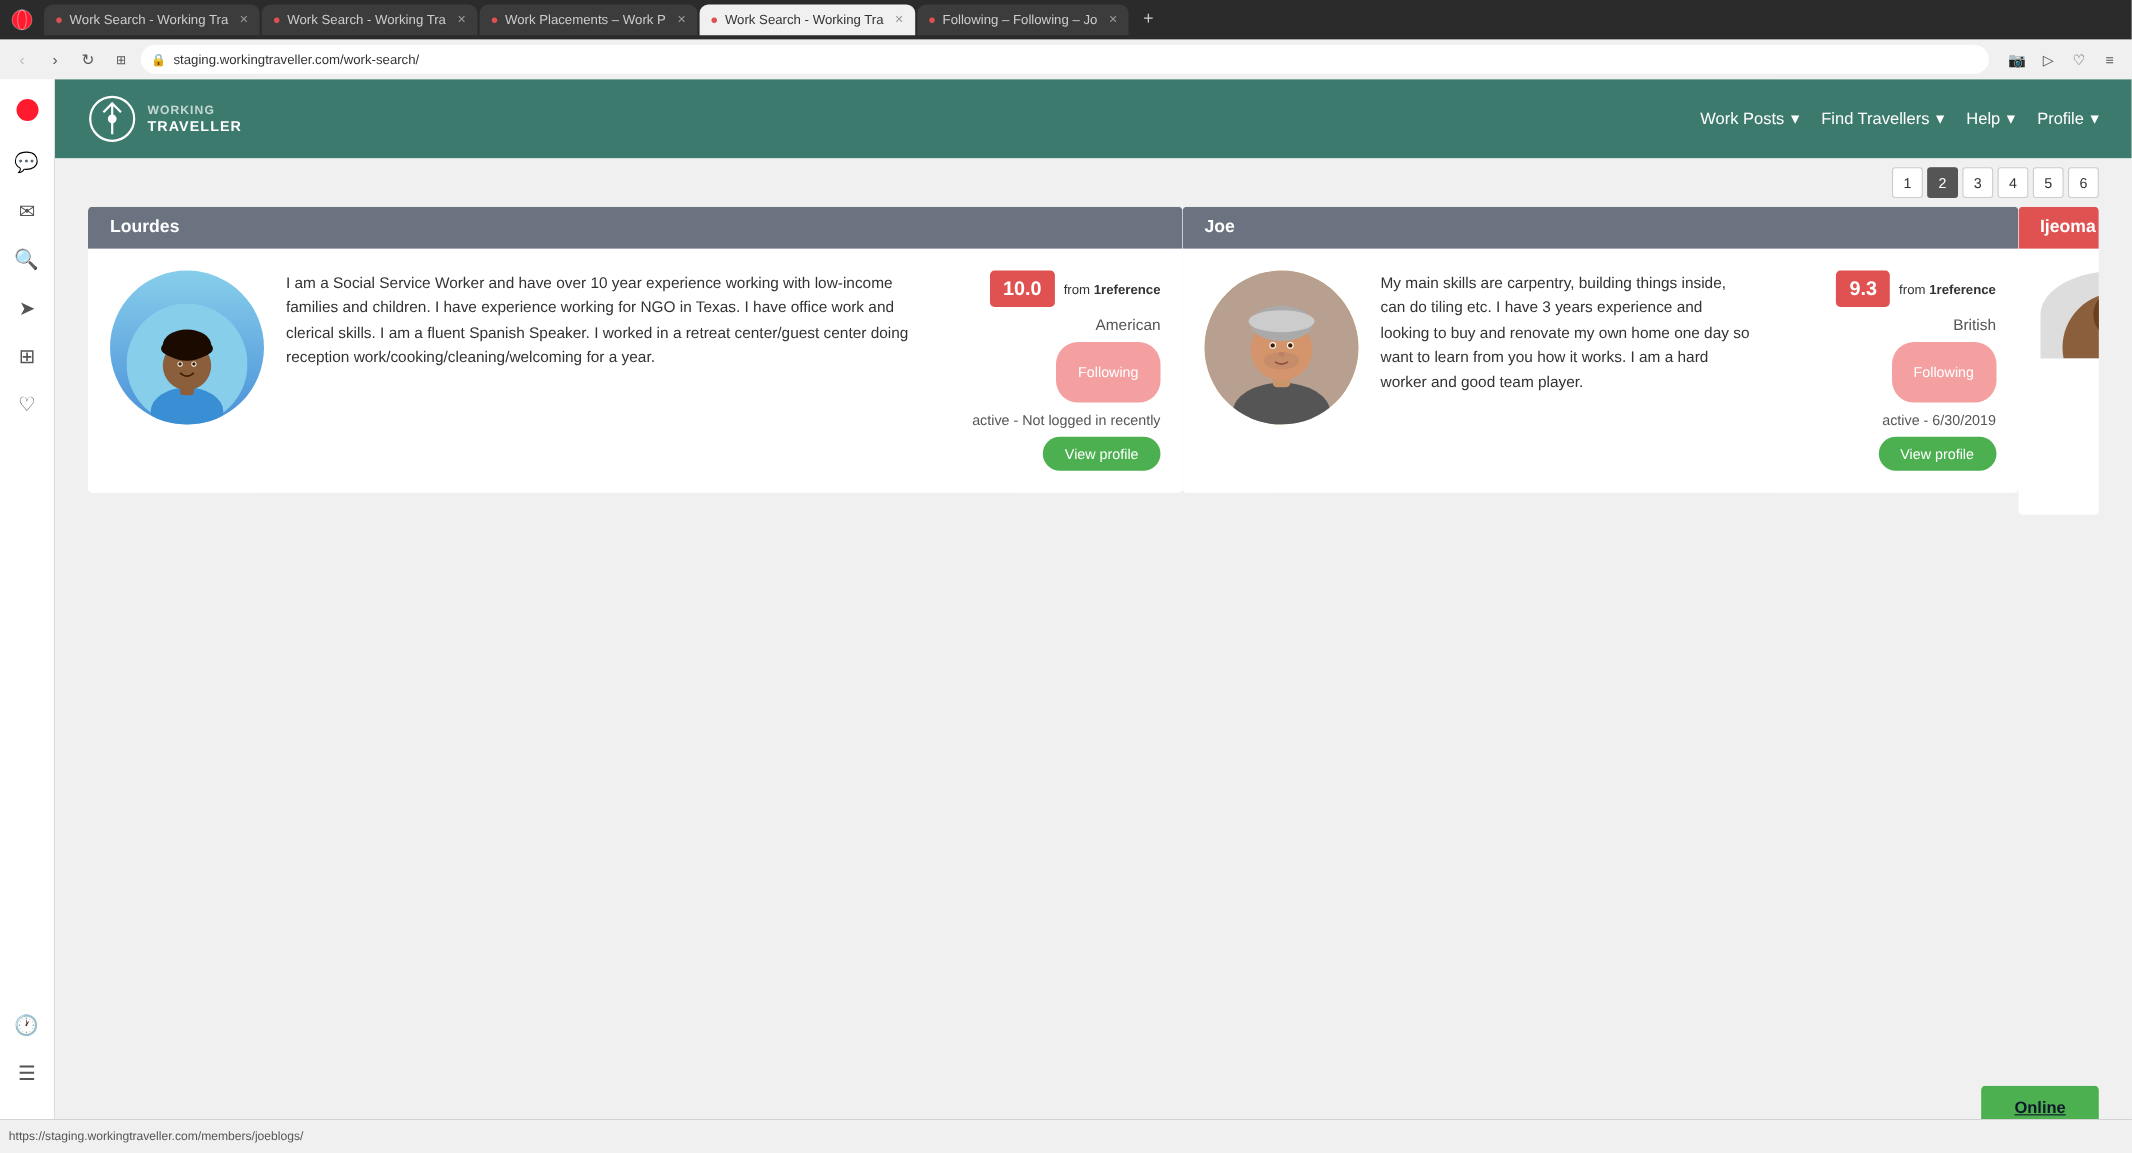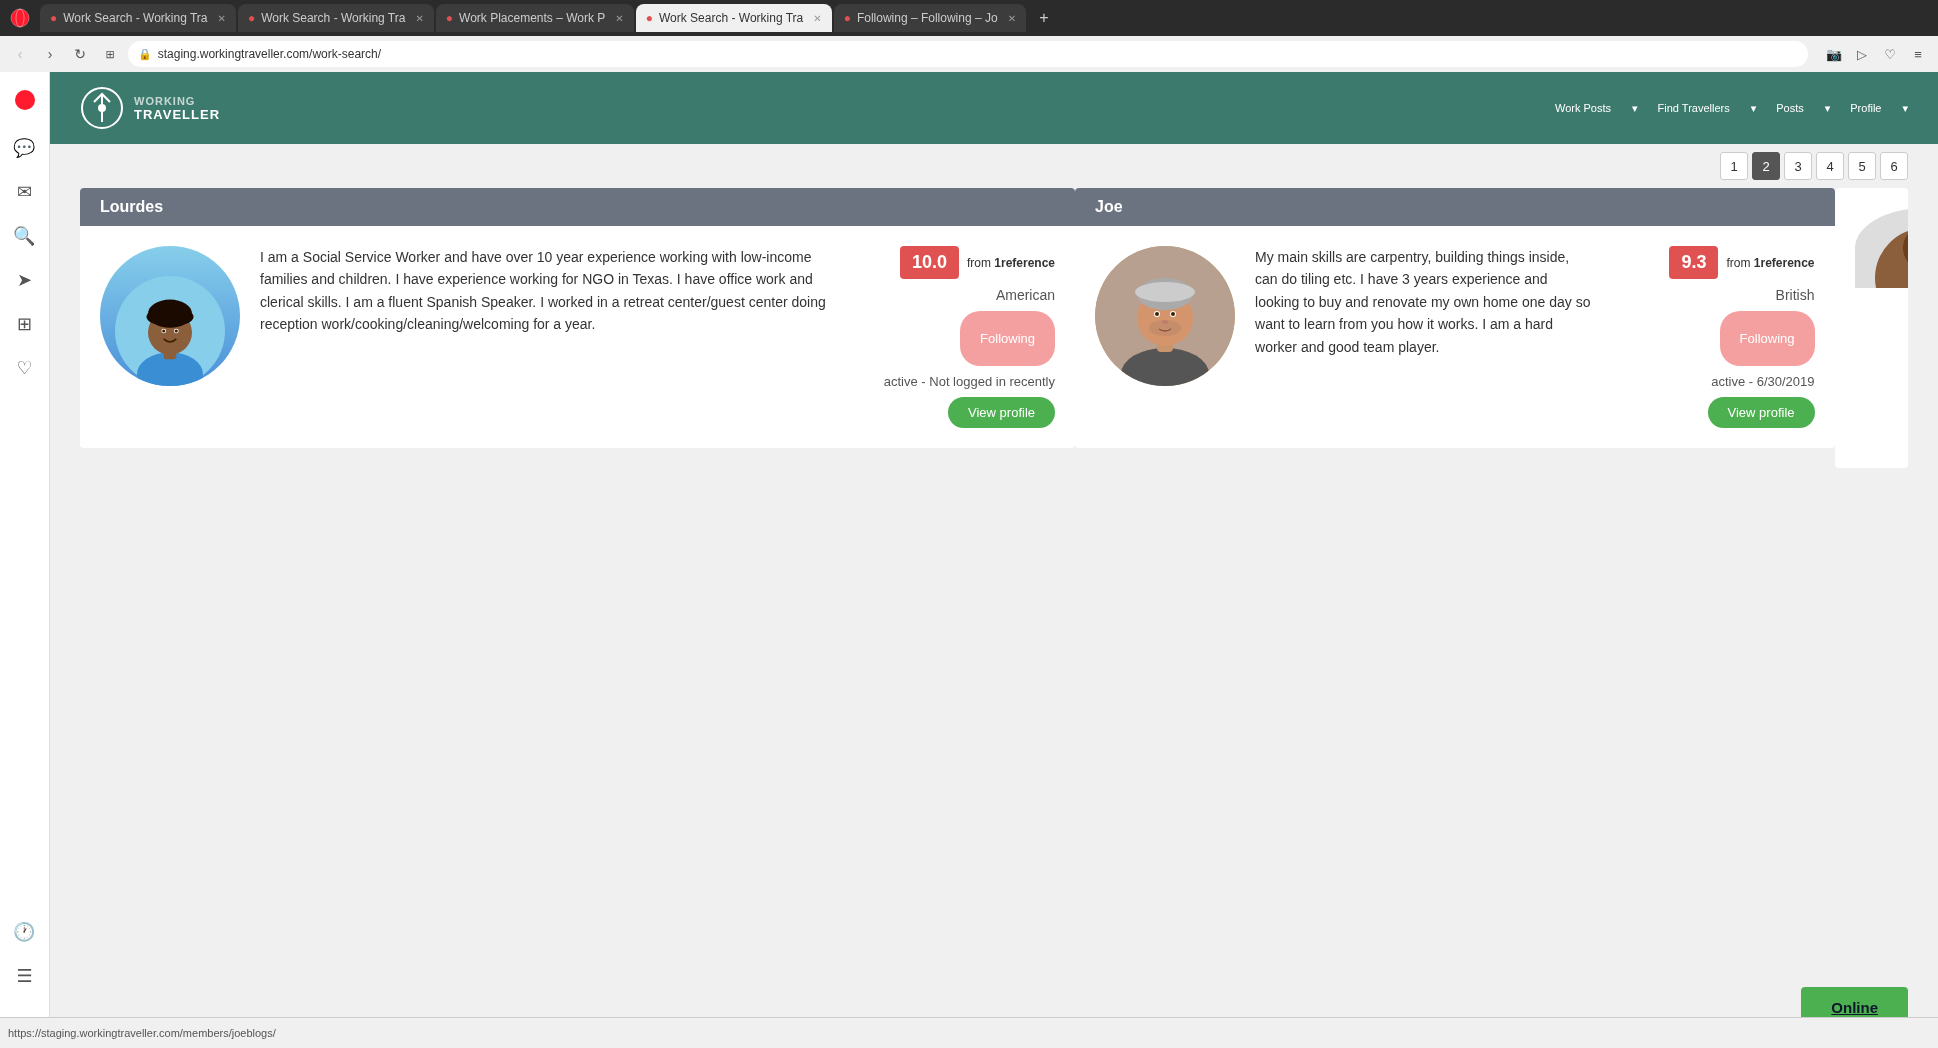--- a/index.html
+++ b/index.html
@@ -134,25 +134,25 @@
       height: 44px;
     }
     .site-nav {
       margin-left: auto;
       display: flex;
       gap: 20px;
       align-items: center;
     }
     .site-nav-item {
       color: white;
-      font-size: 11px;
-      cursor: pointer;
-      display: flex;
-      align-items: center;
-      gap: 21px;
+      font-size: 15px;
+      cursor: pointer;
+      display: flex;
+      align-items: center;
+      gap: 6px;
     }
 
     
     .pagination-bar {
       display: flex;
       justify-content: flex-end;
       align-items: center;
       padding: 8px 30px;
       gap: 4px;
       background: #f0f0f0;
@@ -438,21 +438,21 @@
       <div class="site-nav">
         <div class="site-nav-item">
           <span>Work Posts</span>
           <span>▾</span>
         </div>
         <div class="site-nav-item">
           <span>Find Travellers</span>
           <span>▾</span>
         </div>
         <div class="site-nav-item">
-          <span>Posts</span>
+          <span>Help</span>
           <span>▾</span>
         </div>
         <div class="site-nav-item">
           <span>Profile</span>
           <span>▾</span>
         </div>
       </div>
     </div>
 
     <div class="pagination-bar">
@@ -554,20 +554,23 @@
             </div>
             <div class="nationality">British</div>
             <button class="follow-btn">Following</button>
             <div class="active-status">active - 6/30/2019</div>
             <button class="view-profile-btn" style="position:relative;">View profile</button>
           </div>
         </div>
       </div>
 
       <div class="profile-card" style="margin-bottom: 0;">
+        <div class="card-header ijeoma-header">
+          <span class="card-header-name">Ijeoma</span>
+        </div>
         <div class="card-body" style="min-height:60px;">
           <div class="avatar-container">
             <div style="width:140px;height:80px;border-radius:50% 50% 0 0;background:#ddd;overflow:hidden;display:flex;align-items:flex-end;justify-content:center;">
 
               <svg viewBox="0 0 140 80" width="140" height="80">
                 <circle cx="70" cy="70" r="50" fill="#8B5E3C"></circle>
                 <circle cx="70" cy="40" r="22" fill="#6B3E1C"></circle>
               </svg>
             </div>
           </div>

